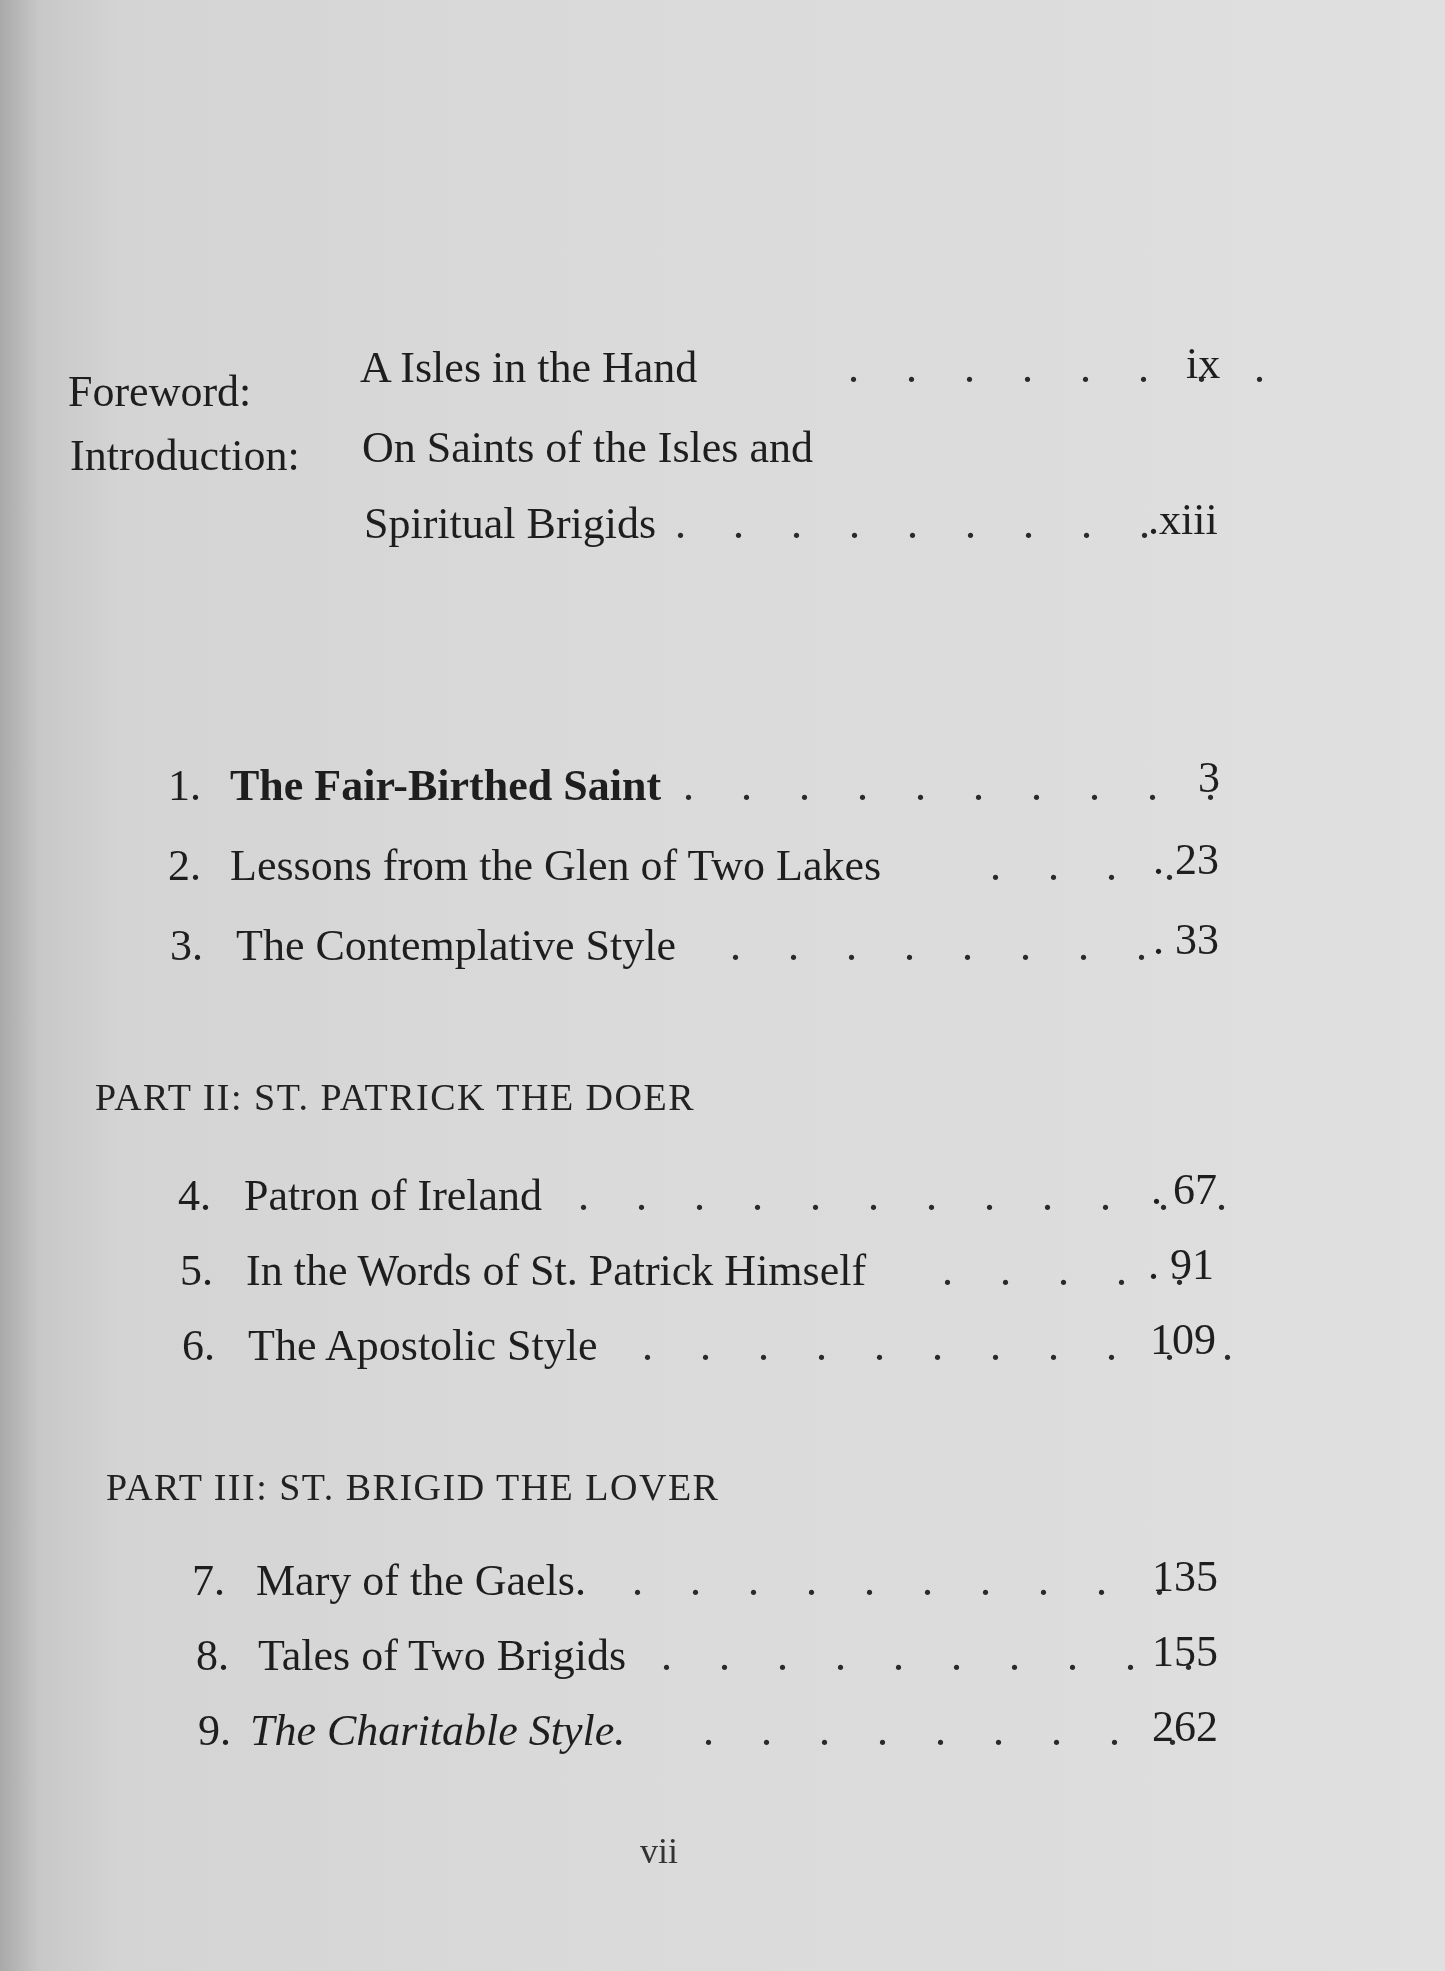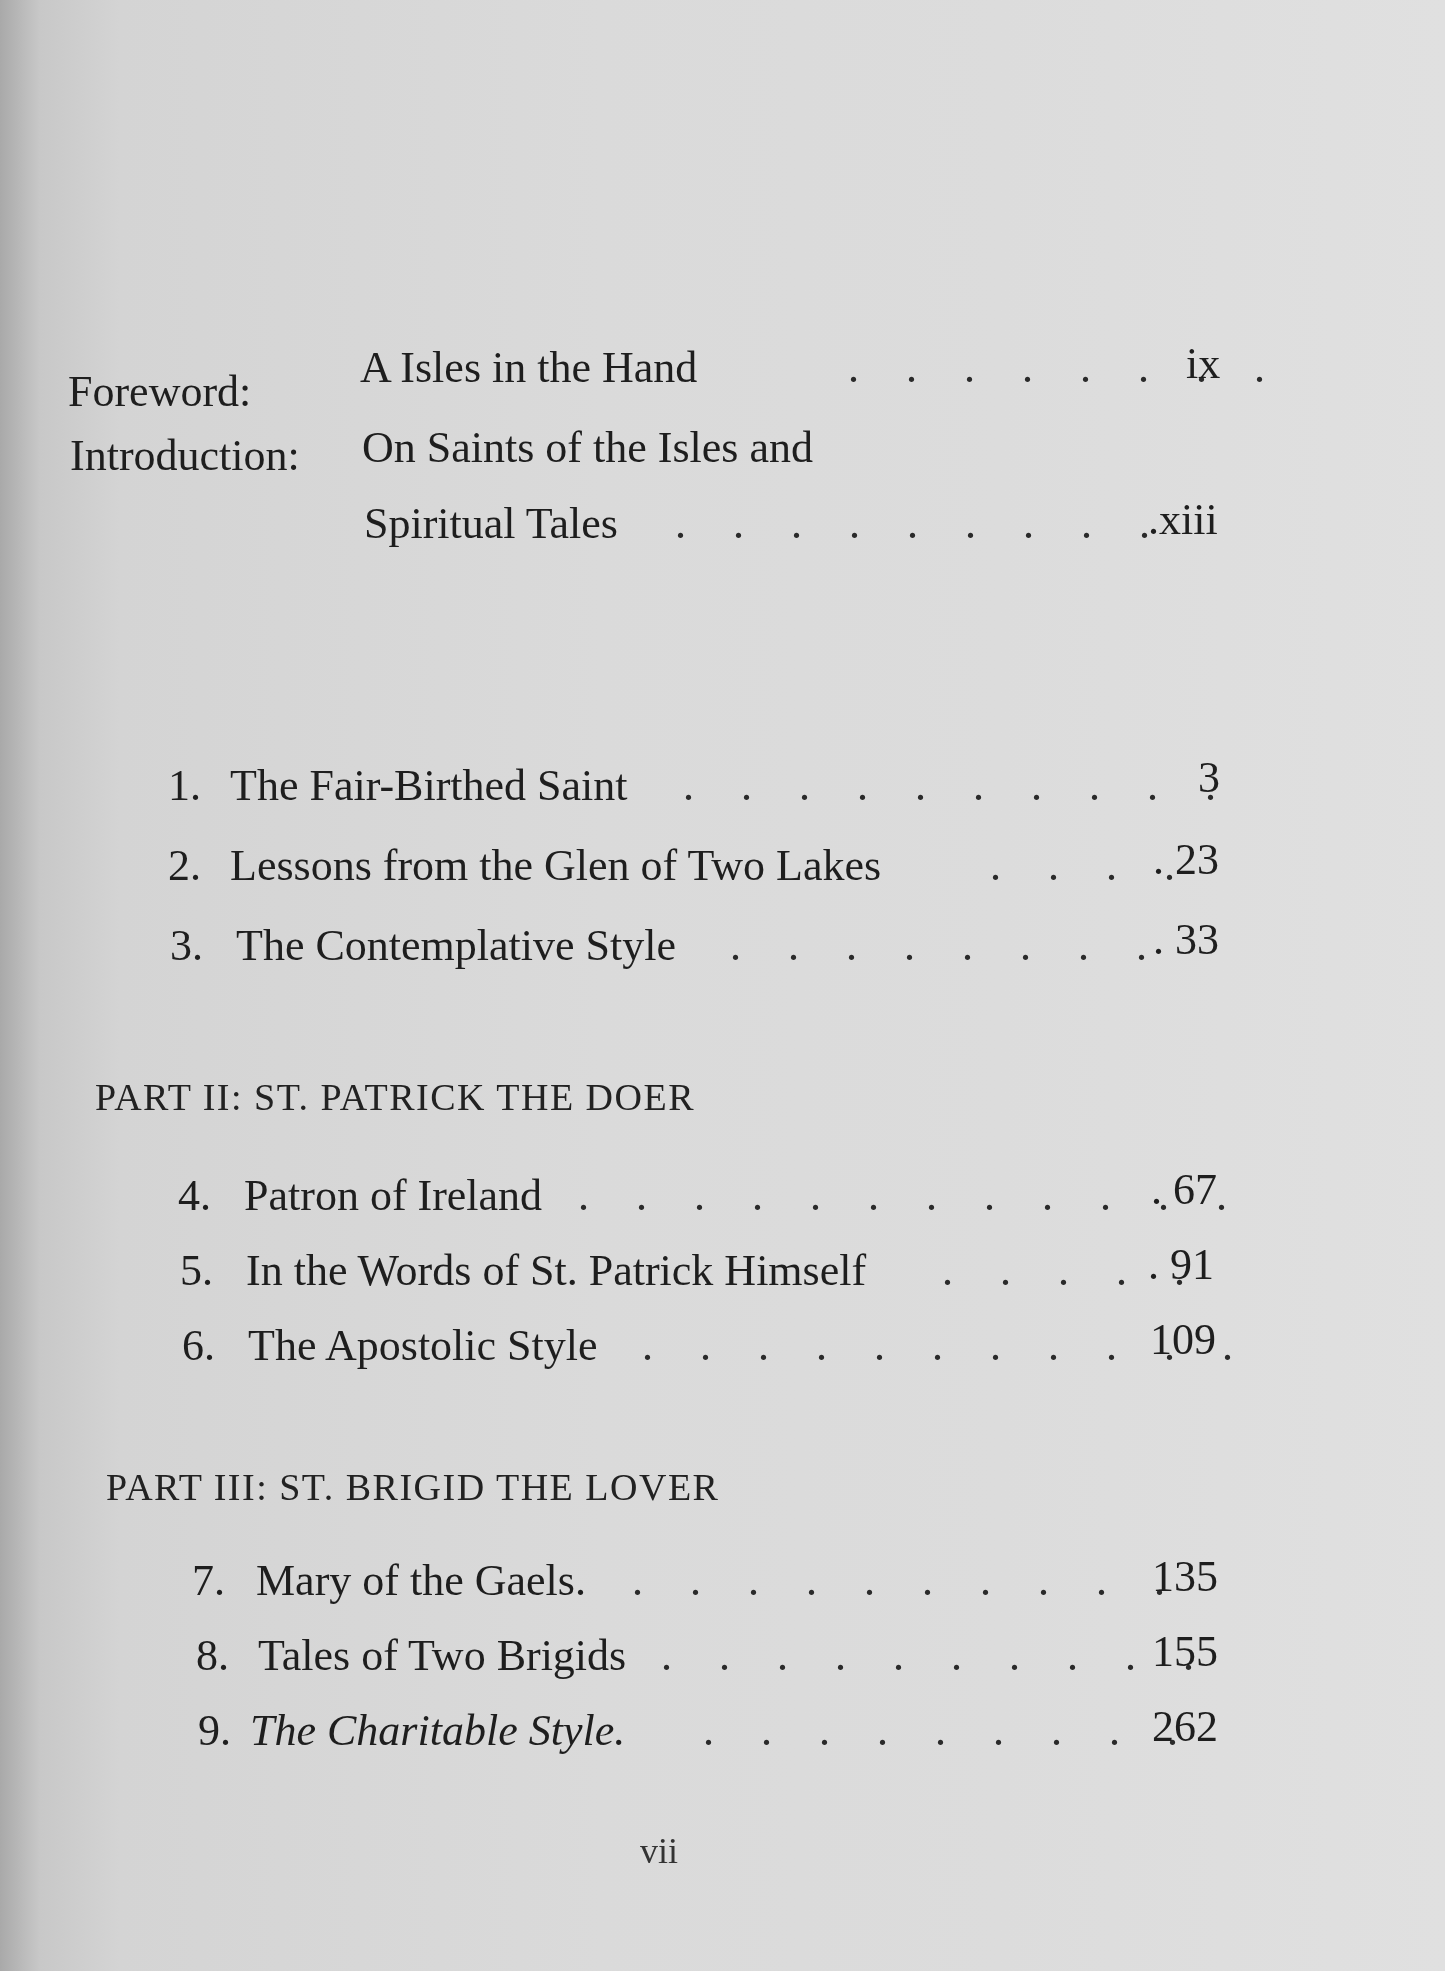--- a/index.html
+++ b/index.html
@@ -31,29 +31,29 @@
   <div class="row" style="top:350px;left:68px;">
     <span class="label" style="left:0;top:16px;">Foreword:</span>
     <span class="label" style="left:292px;top:-8px;">A Isles in the Hand</span>
     <span class="label dots" style="left:780px;top:-8px;">. . . . . . . .</span>
     <span class="label" style="left:1118px;top:-12px;">ix</span>
   </div>
 
   <div class="row" style="top:430px;left:70px;">
     <span class="label" style="left:0;top:0;">Introduction:</span>
     <span class="label" style="left:292px;top:-8px;">On Saints of the Isles and</span>
-    <span class="label" style="left:294px;top:68px;">Spiritual Tales</span>
+    <span class="label" style="left:294px;top:68px;">Spiritual Brigids</span>
     <span class="label dots" style="left:605px;top:68px;">. . . . . . . . .</span>
     <span class="label" style="left:1078px;top:64px;">.xiii</span>
   </div>
 
 
   <div class="row" style="top:760px;left:168px;">
     <span class="label" style="left:0;">1.</span>
-    <span class="label" style="left:62px;">The Fair-Birthed Saint</span>
+    <span class="label" style="left:62px;font-weight:bold;">The Fair-Birthed Saint</span>
     <span class="label dots" style="left:515px;">. . . . . . . . . .</span>
     <span class="label" style="left:1030px;top:-8px;">3</span>
   </div>
   <div class="row" style="top:840px;left:168px;">
     <span class="label" style="left:0;">2.</span>
     <span class="label" style="left:62px;">Lessons from the Glen of Two Lakes</span>
     <span class="label dots" style="left:822px;">. . . .</span>
     <span class="label" style="left:985px;top:-6px;">. 23</span>
   </div>
   <div class="row" style="top:920px;left:170px;">

